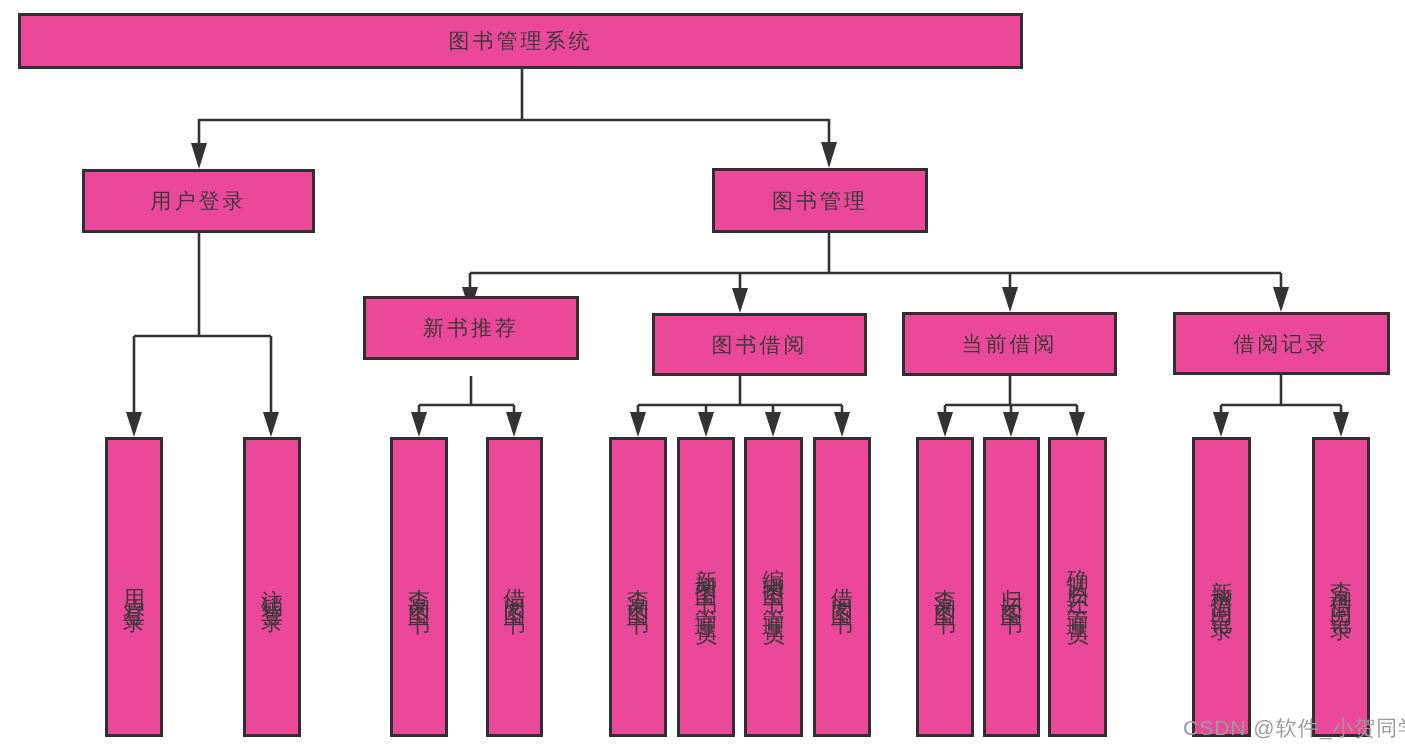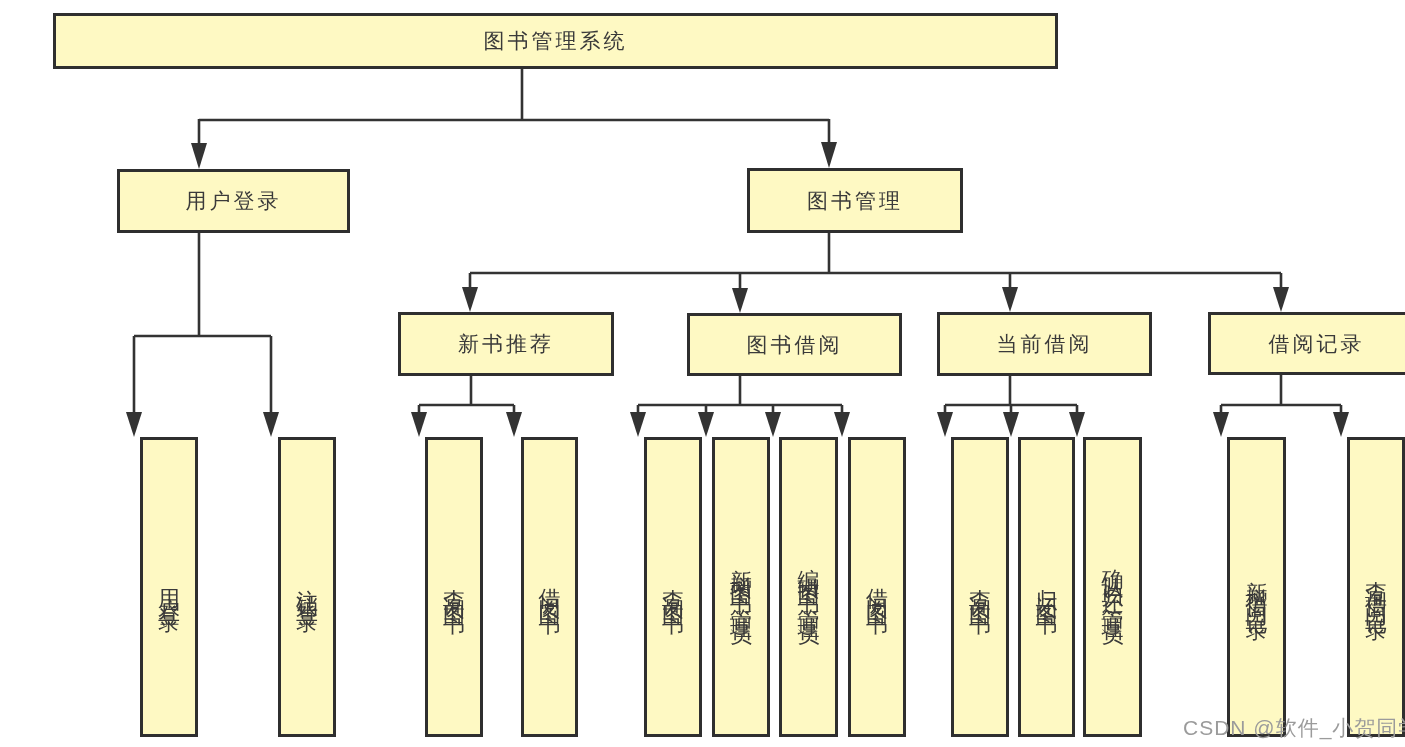--- a/index.html
+++ b/index.html
@@ -12,29 +12,28 @@
     overflow: hidden;
   }
   svg.connectors {
     position: absolute;
     left: 0; top: 0;
     width: 1405px; height: 747px;
     z-index: 1;
   }
   .node {
     position: absolute;
-    background: #fef9c3;
+    background: #ec4899;
     border: 3px solid #2f2f2f;
     box-sizing: border-box;
     display: flex;
     align-items: center;
     justify-content: center;
     color: #3a3a3a;
     z-index: 2;
-    margin-left: 35px;
   }
   .node.h {
     font-size: 21px;
     letter-spacing: 3px;
     white-space: nowrap;
   }
   .node.v .vtext {
     writing-mode: vertical-lr;
     text-orientation: mixed;
     font-size: 22px;
@@ -125,21 +124,21 @@
     <span>图书管理系统</span>
   </div>
 
   <div class="node h" style="left:82px;top:169px;width:233px;height:64px">
     <span>用户登录</span>
   </div>
   <div class="node h" style="left:712px;top:168px;width:216px;height:65px">
     <span>图书管理</span>
   </div>
 
-  <div class="node h" style="left:363px;top:312px;width:216px;height:64px">
+  <div class="node h" style="left:363px;top:296px;width:216px;height:64px">
     <span>新书推荐</span>
   </div>
   <div class="node h" style="left:652px;top:313px;width:215px;height:63px">
     <span>图书借阅</span>
   </div>
   <div class="node h" style="left:902px;top:312px;width:215px;height:64px">
     <span>当前借阅</span>
   </div>
   <div class="node h" style="left:1173px;top:312px;width:217px;height:63px">
     <span>借阅记录</span>

